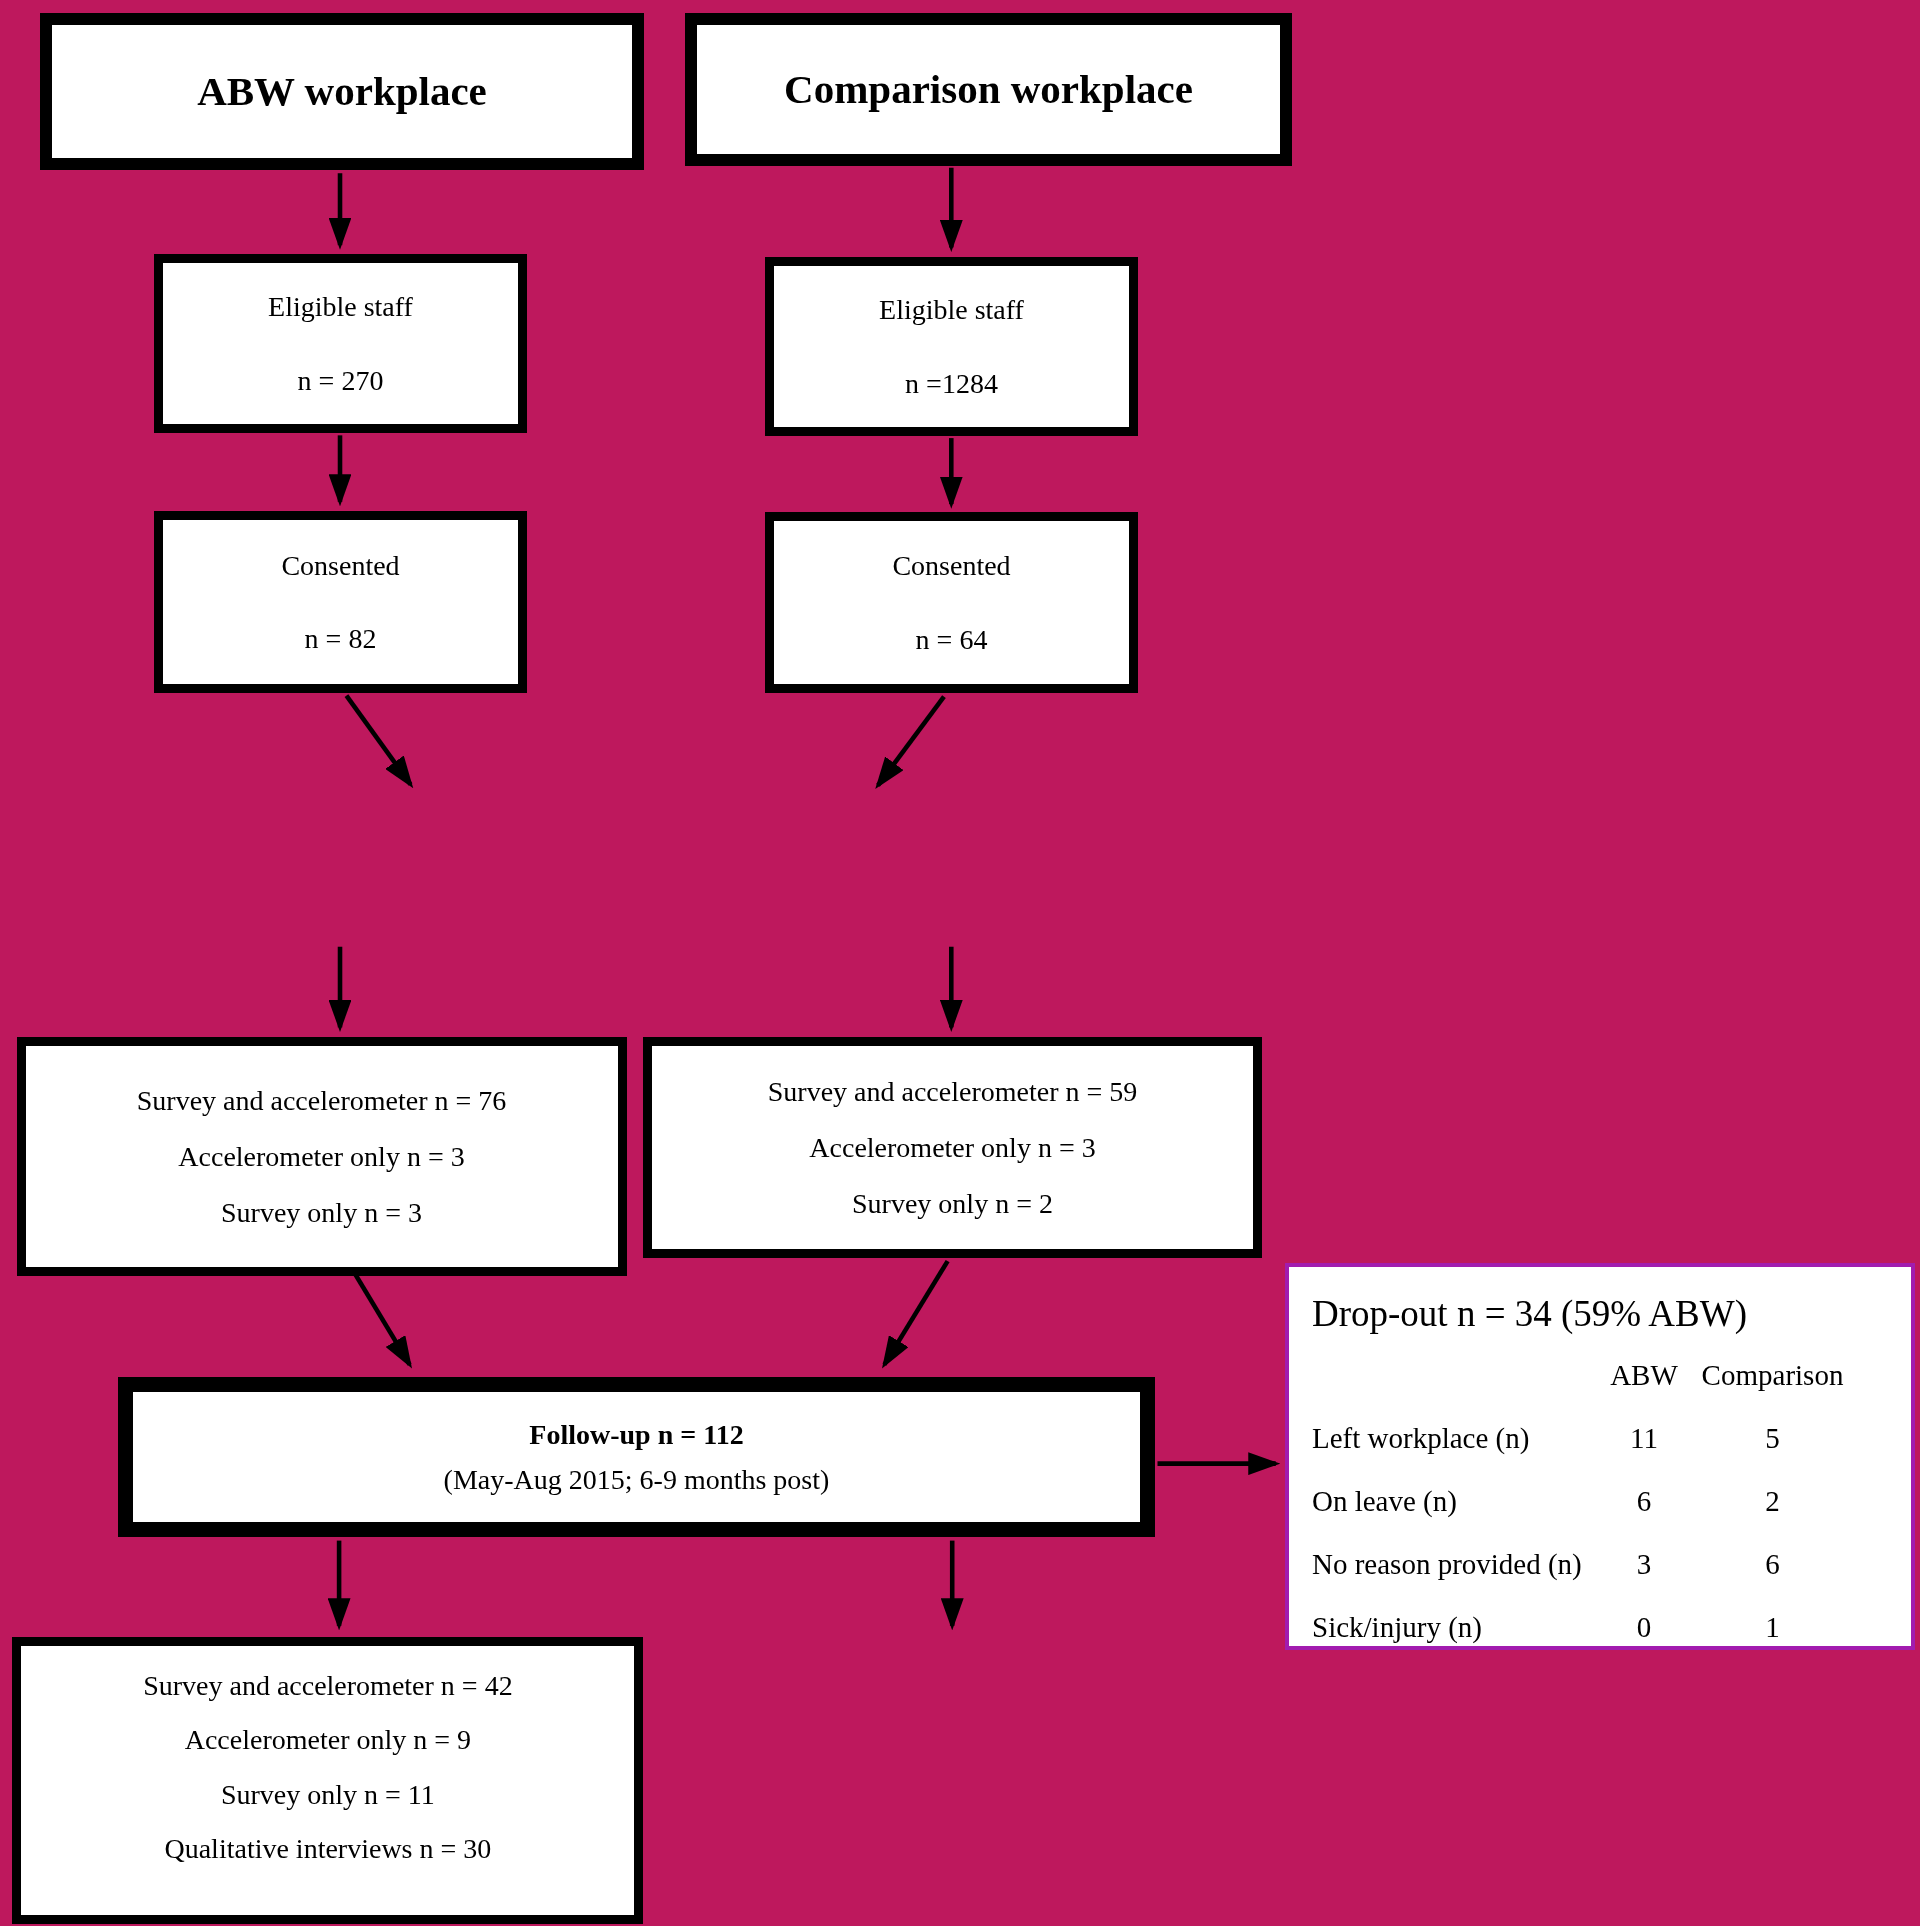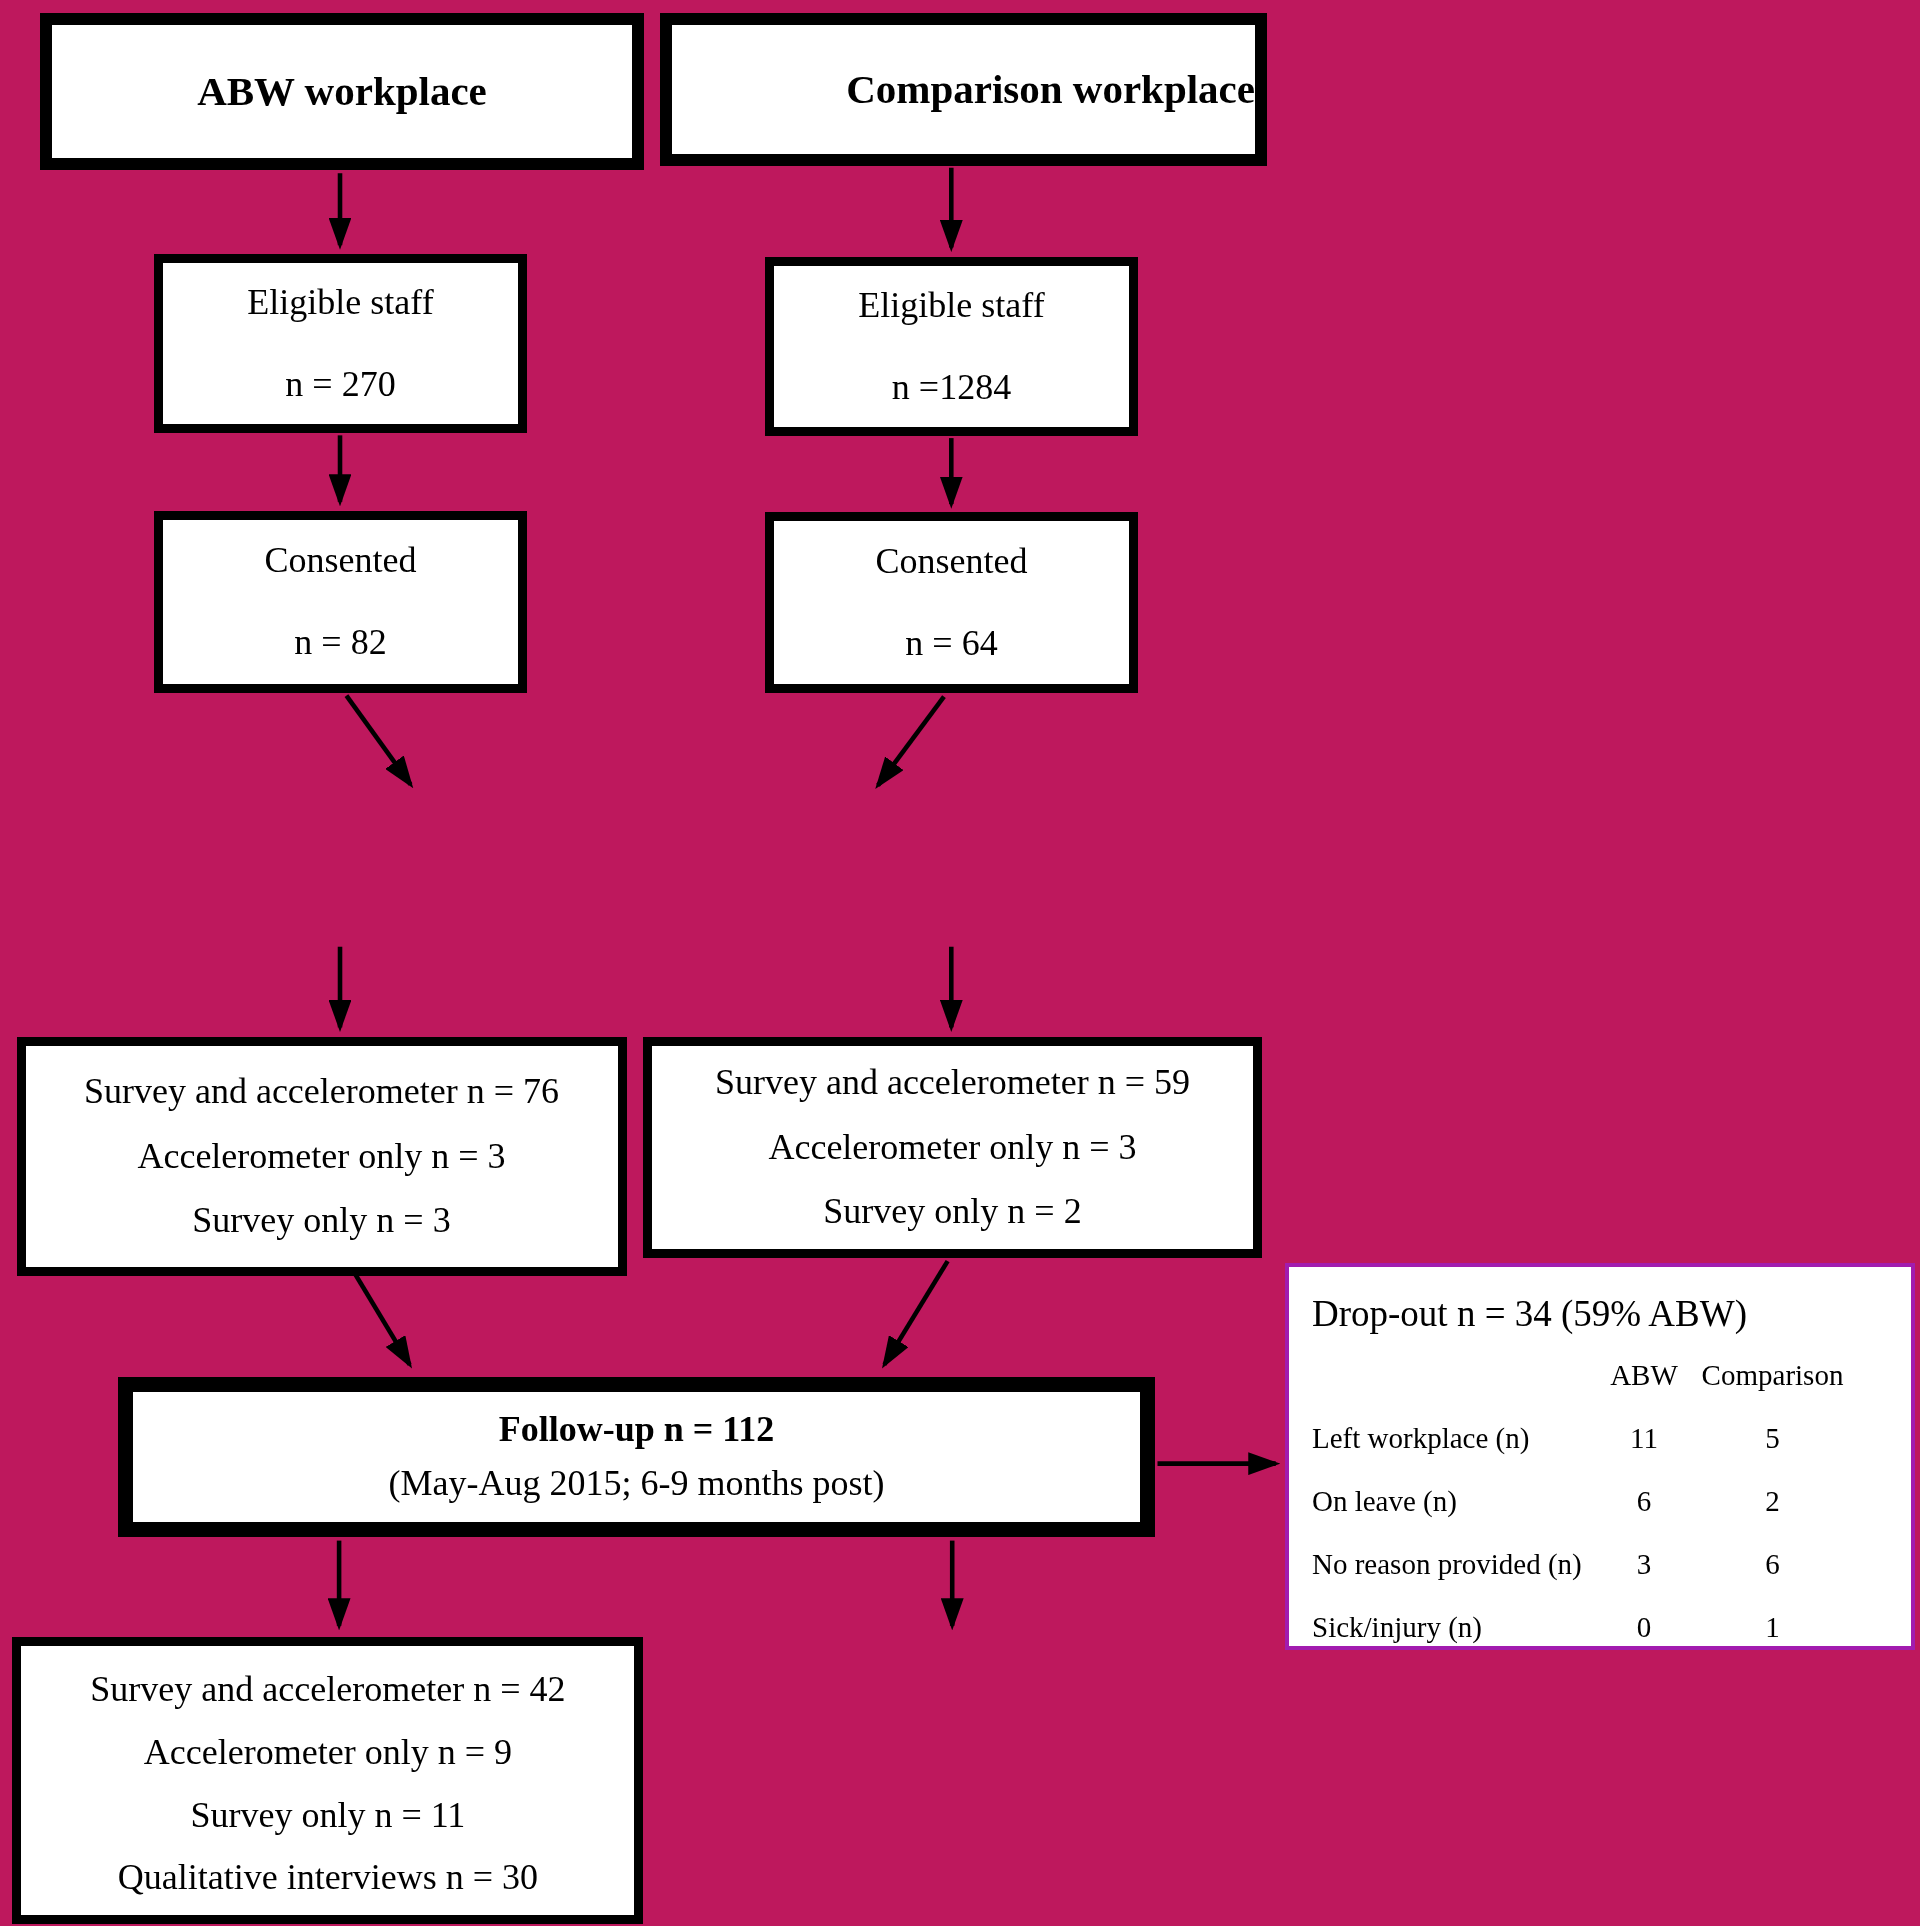--- a/index.html
+++ b/index.html
@@ -21,21 +21,21 @@
   .box {
     position: absolute;
     background: #ffffff;
     border: 9.2px solid #000000;
     box-sizing: border-box;
     display: flex;
     flex-direction: column;
     align-items: center;
     justify-content: center;
     text-align: center;
-    font-size: 36px;
+    font-size: 28px;
     line-height: 1.05;
   }
   .box .line { white-space: nowrap; }
   .thick { border-width: 15.6px; }
   .header-box { border-width: 12px; font-weight: bold; font-size: 41px; }
   .gap-2line { gap: 44px; }
   .gap-baseline { gap: 23px; }
   .gap-followup { gap: 16px; }
   .gap-3line { gap: 26.6px; }
   .gap-4line { gap: 25px; }
@@ -90,21 +90,21 @@
     <line x1="2068" y1="2752" x2="1930" y2="2978" marker-end="url(#arrowhead)"></line>
     <line x1="2526" y1="3194" x2="2784" y2="3194" marker-end="url(#arrowhead)"></line>
     <line x1="740" y1="3362" x2="740" y2="3548" marker-end="url(#arrowhead)"></line>
     <line x1="2078" y1="3362" x2="2078" y2="3548" marker-end="url(#arrowhead)"></line>
   </svg>
 
   <div class="box header-box" style="left:40px; top:13.3px; width:604px; height:157px;">
     <div class="line">ABW workplace</div>
   </div>
 
-  <div class="box header-box" style="left:660px; top:13px; width:607px; height:153px;align-items:flex-end;">
+  <div class="box header-box" style="left:685px; top:13px; width:607px; height:153px;">
     <div class="line">Comparison workplace</div>
   </div>
 
   <div class="box gap-2line" style="left:154px; top:254px; width:373px; height:179px;">
     <div class="line">Eligible staff</div>
     <div class="line">n = 270</div>
   </div>
 
   <div class="box gap-2line" style="left:765px; top:257px; width:373px; height:179px;">
     <div class="line">Eligible staff</div>

